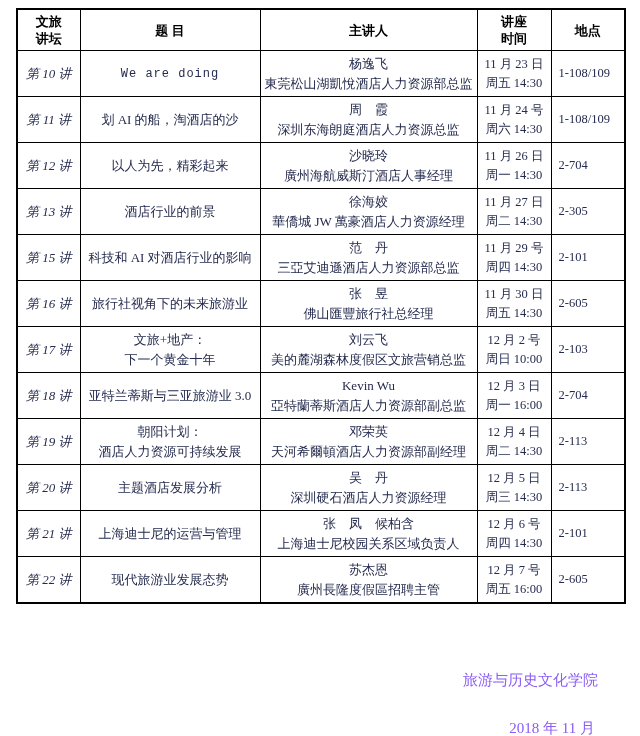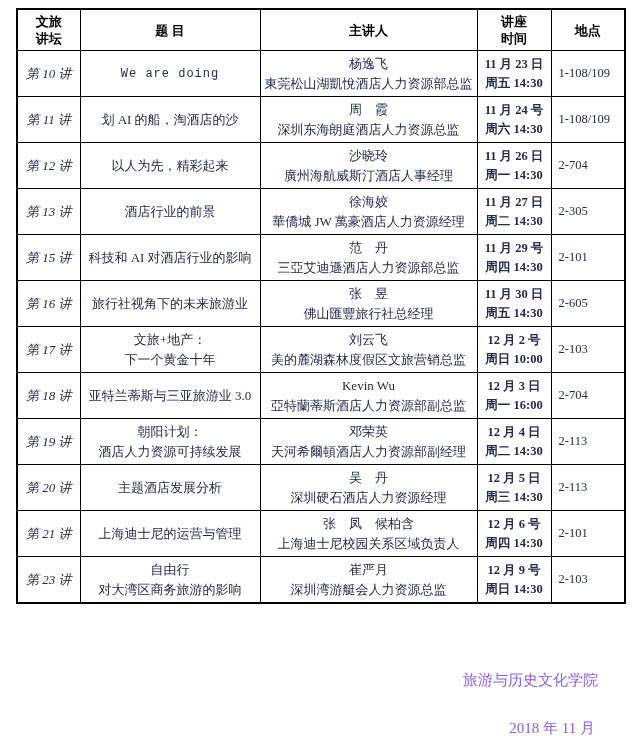--- a/index.html
+++ b/index.html
@@ -21,21 +21,21 @@
   }
   .schedule td {
     font-size:13px; height:43px; text-align:center; vertical-align:middle;
     padding:1px 2px;
   }
   td.c-no { font-size:13px;font-style:italic; }
   td.c-topic { white-space:pre-line; line-height:20px; }
   td.c-topic.mono { font-family:"Liberation Mono","DejaVu Sans Mono",monospace; font-size:12px; letter-spacing:1px;margin-top:12px; }
   td.c-speaker div { line-height:20px; }
   td.c-time { font-size:12.5px; padding:1px 3px; }
-  td.c-time div { line-height:19px;font-weight:bold; }
+  td.c-time div { line-height:19px; }
   td.c-loc { text-align:left; padding-left:7px; font-size:12.5px; }
   .footer {
     position:absolute; right:42px; top:666px; text-align:right;
     font-size:15px; color:#8b5cf6;
   }
   .footer .org { line-height:28px; }
   .footer .date { line-height:28px; margin-top:20px; padding-right:3px; }
 </style>
 </head>
 <body>
@@ -212,35 +212,34 @@
       <div>张　凤　候柏含</div>
       <div>上海迪士尼校园关系区域负责人</div>
     </td>
     <td class="c-time">
       <div>12 月 6 号</div>
       <div>周四 14:30</div>
     </td>
     <td class="c-loc">2-101</td>
   </tr>
 
-
-  <tr>
-    <td class="c-no">第 23 讲</td>
-    <td class="c-topic">自由行
-对大湾区商务旅游的影响</td>
-    <td class="c-speaker">
-      <div>崔严月</div>
-      <div>深圳湾游艇会人力资源总监</div>
-    </td>
-    <td class="c-time">
-      <div>12 月 9 号</div>
-      <div>周日 14:30</div>
-    </td>
-    <td class="c-loc">2-103</td>
-  </tr>
+  <tr>
+    <td class="c-no">第 22 讲</td>
+    <td class="c-topic">现代旅游业发展态势</td>
+    <td class="c-speaker">
+      <div>苏杰恩</div>
+      <div>廣州長隆度假區招聘主管</div>
+    </td>
+    <td class="c-time">
+      <div>12 月 7 号</div>
+      <div>周五 16:00</div>
+    </td>
+    <td class="c-loc">2-605</td>
+  </tr>
+
 </tbody>
   </table>
 
   <div class="footer">
     <div class="org">旅游与历史文化学院</div>
     <div class="date">2018 年 11 月</div>
   </div>
 
 </div>
 

